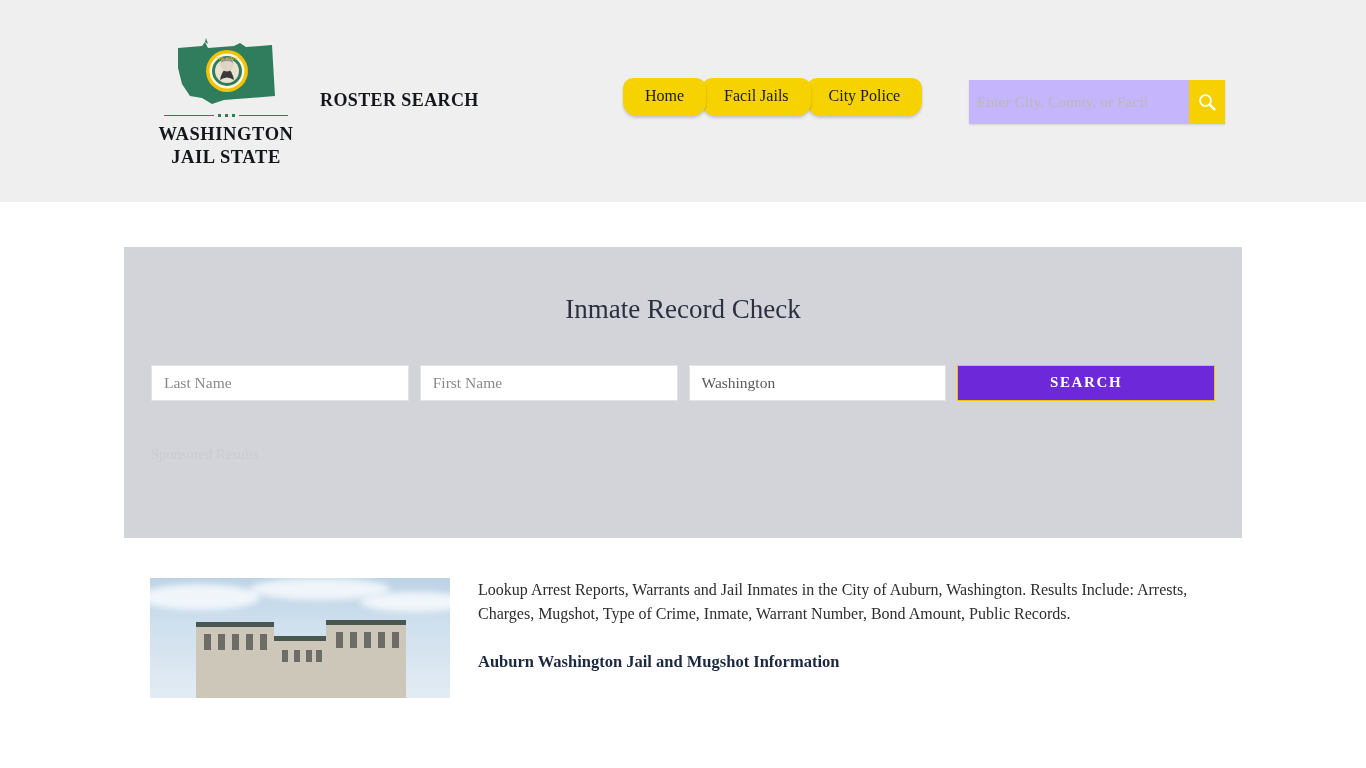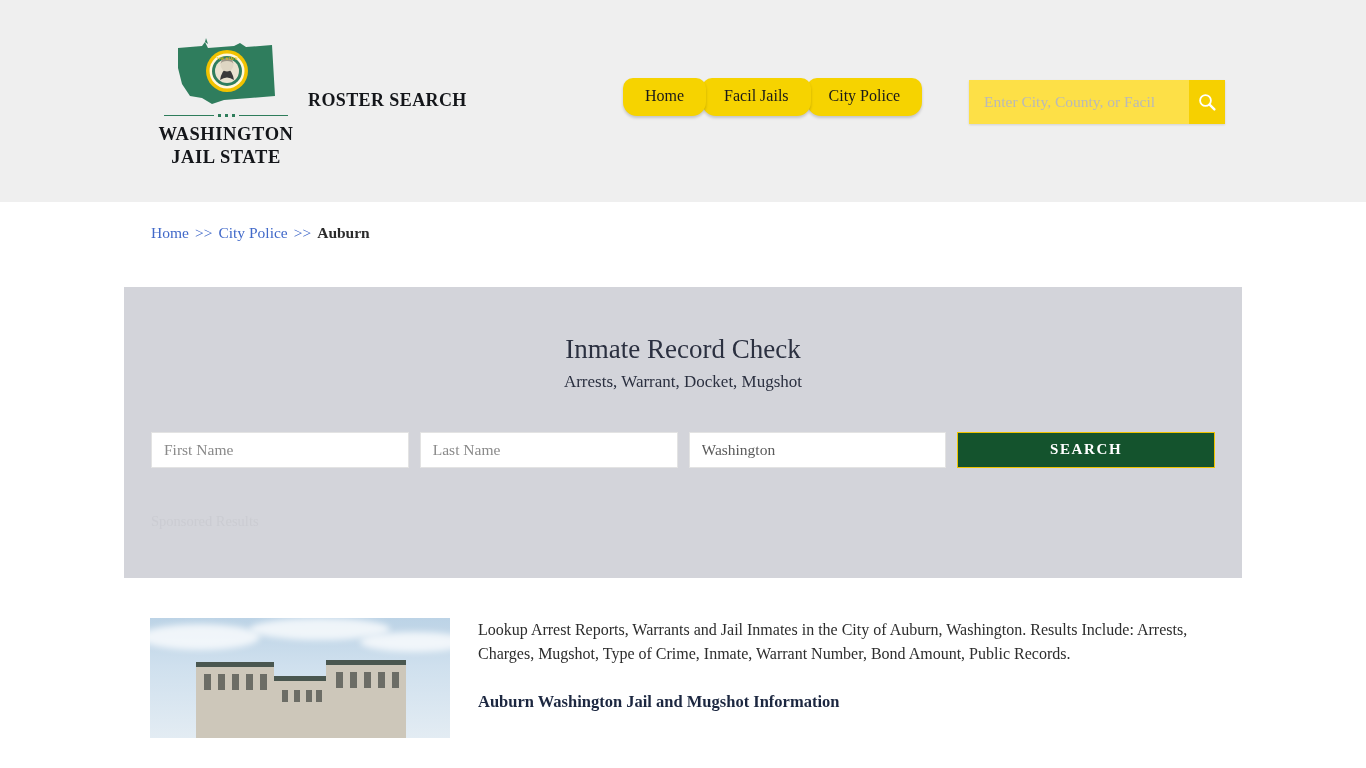--- a/index.html
+++ b/index.html
@@ -48,21 +48,21 @@
     font-size: 18.5px;
     letter-spacing: 0.6px;
     font-weight: bold;
     color: #14161a;
     line-height: 1.25;
   }
   .brand-name .l2 { display: block; }
 
   .roster-search-title {
     position: absolute;
-    left: 185px; top: 90px;
+    left: 197px; top: 90px;
     font-size: 18px;
     font-weight: bold;
     letter-spacing: 0.4px;
     color: #14161a;
   }
 
   
   .nav {
     position: absolute;
     left: 500px; top: 78px;
@@ -90,25 +90,25 @@
     position: absolute;
     right: 18px; top: 80px;
     display: flex;
     height: 44px;
     box-shadow: 0 1px 2px rgba(0,0,0,0.12);
   }
   .hdr-search input {
     width: 220px;
     height: 44px;
     border: none;
-    background: #fde047;
+    background: #c4b5fd;
     font-family: "Liberation Serif", serif;
     font-size: 15.5px;
     color: #555;
-    padding: 0 15px;
+    padding: 0 8px;
     outline: none;
   }
   .hdr-search input::placeholder { color: #b9b9b9; }
   .hdr-search-btn {
     width: 36px; height: 44px;
     background: #f6d000;
     border: none;
     display: flex; align-items: center; justify-content: center;
     cursor: pointer;
   }
@@ -188,21 +188,21 @@
       calc(100% - 20px) 16px,
       calc(100% - 14px) 16px;
     background-size: 6px 6px, 6px 6px;
     background-repeat: no-repeat;
     color: #1c1c1c;
   }
   .fld-first::placeholder, .fld-last::placeholder { color: #8a8a8a; }
   .btn-search {
     width: 258px;
     height: 36px;
-    background: #14532d;
+    background: #6d28d9;
     border: 1px solid #f0c400;
     color: #ffffff;
     font-family: "Liberation Serif", serif;
     font-size: 15px;
     letter-spacing: 1.6px;
     font-weight: bold;
     cursor: pointer;
   }
   .sponsored {
     padding: 0 27px;
@@ -307,32 +307,28 @@
           <line x1="12.6" y1="12.6" x2="17.4" y2="17.4" stroke="#ffffff" stroke-width="2.4" stroke-linecap="round"></line>
         </svg>
       </button>
     </div>
 
   </div>
 </div>
 
 <div class="wrap">
 
-  <div class="breadcrumb">
-    <a href="#">Home</a><span class="sep">&gt;&gt;</span><a href="#">City Police</a><span class="sep">&gt;&gt;</span><span class="current">Auburn</span>
-  </div>
 
 
   <div class="panel-box">
     <div class="panel-title">Inmate Record Check</div>
-    <div class="panel-sub">Arrests, Warrant, Docket, Mugshot</div>
 
     <div class="form-row">
+      <input class="fld fld-last" type="text" placeholder="Last Name" style="">
       <input class="fld fld-first" type="text" placeholder="First Name" style="">
-      <input class="fld fld-last" type="text" placeholder="Last Name" style="">
       <select class="fld fld-state">
         <option>Washington</option>
       </select>
       <button class="btn-search">SEARCH</button>
     </div>
 
     <div class="sponsored">Sponsored Results</div>
   </div>
 
   <div class="content">

